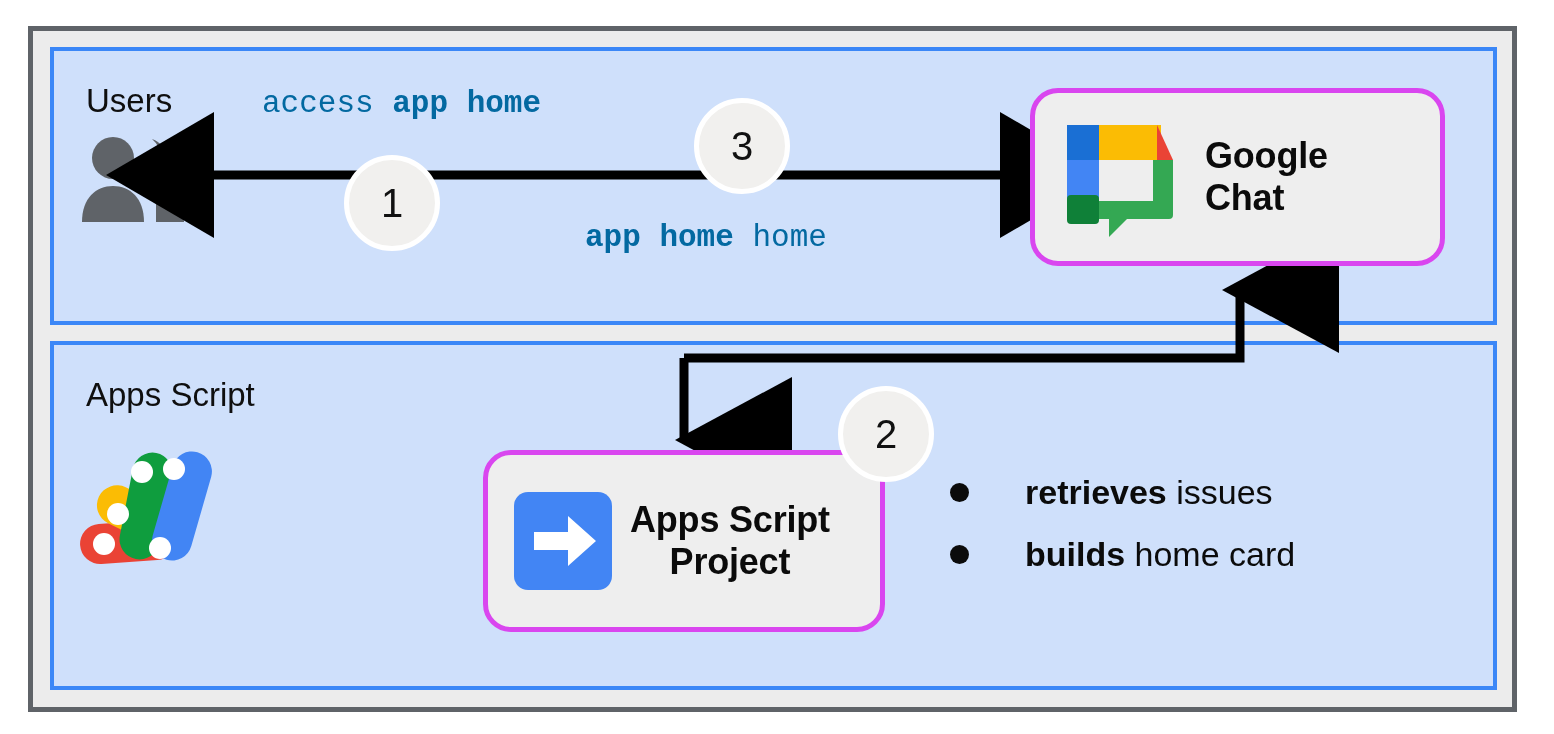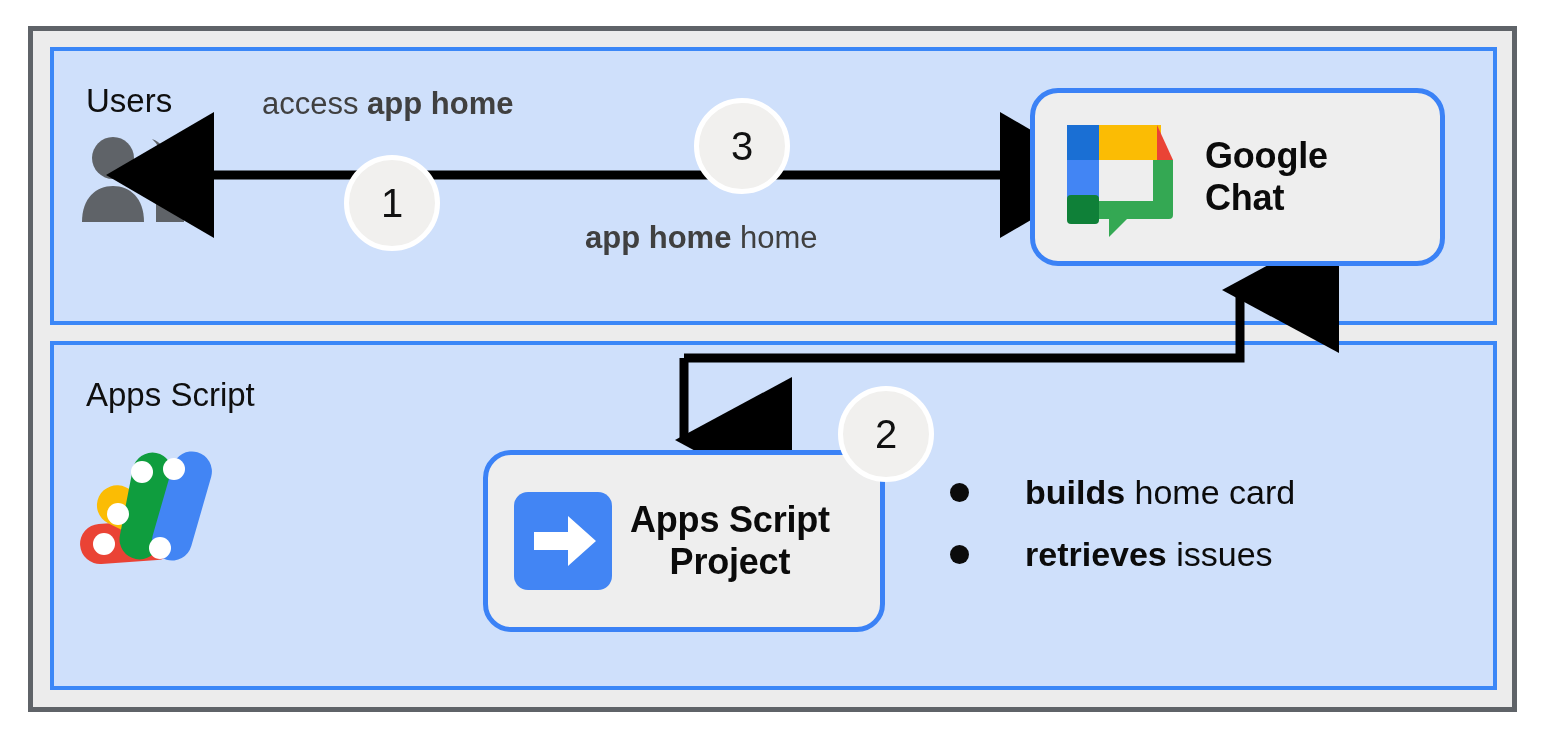--- a/index.html
+++ b/index.html
@@ -25,41 +25,41 @@
   .label-apps{left:86px;top:376px;}
 
   
   .users-icon{position:absolute;left:78px;top:136px;width:112px;height:86px;}
 
   
   .appsscript-logo{position:absolute;left:80px;top:436px;width:138px;height:130px;}
 
   
   .card{
-    position:absolute;background:#eeeeee;border:5px solid #3b82f6;border-radius:28px;
+    position:absolute;background:#eeeeee;border:5px solid #d946ef;border-radius:28px;
     box-sizing:border-box;display:flex;align-items:center;
   }
   .card-chat{left:1030px;top:88px;width:415px;height:178px;padding-left:22px;}
   .card-project{left:483px;top:450px;width:402px;height:182px;padding-left:26px;}
 
   .card-title{
     font-size:36px;font-weight:700;color:#0b0b0b;line-height:1.16;
     margin-left:24px;white-space:pre-line;letter-spacing:-0.2px;
   }
   .card-project .card-title{text-align:center;margin-left:18px;}
 
   .chat-logo{width:124px;height:124px;flex:0 0 auto;}
   .project-icon{width:98px;height:98px;flex:0 0 auto;}
 
   
   .svg-layer{position:absolute;left:0;top:0;width:1554px;height:734px;overflow:visible;}
 
   
   .edge-label{
-    position:absolute;font-size:31px;color:#404040;white-space:nowrap;font-weight:400;
+    position:absolute;font-size:31px;color:#0369a1;white-space:nowrap;font-weight:400;font-family:Liberation Mono, monospace;
   }
   .edge-label b{font-weight:700;}
   .lbl-access{left:262px;top:86px;}
   .lbl-card{left:585px;top:220px;}
 
   
   .badge{
     position:absolute;border-radius:50%;background:#f1f0ee;border:5px solid #ffffff;
     box-sizing:border-box;display:flex;align-items:center;justify-content:center;
     font-size:40px;color:#111111;font-weight:400;
@@ -178,21 +178,21 @@
 Project</div>
   </div>
 
   <div class="badge badge-1">1</div>
   <div class="badge badge-3">3</div>
   <div class="badge badge-2">2</div>
 
   <div class="bullets">
     <div class="bullet-row">
       <span class="bullet-dot"></span>
-      <span class="bullet-text"><b>builds</b><span> home card</span></span>
+      <span class="bullet-text"><b>retrieves</b><span> issues</span></span>
     </div>
     <div class="bullet-row">
       <span class="bullet-dot"></span>
-      <span class="bullet-text"><b>retrieves</b><span> issues</span></span>
+      <span class="bullet-text"><b>builds</b><span> home card</span></span>
     </div>
   </div>
 
 </div>
 
 </body></html>

